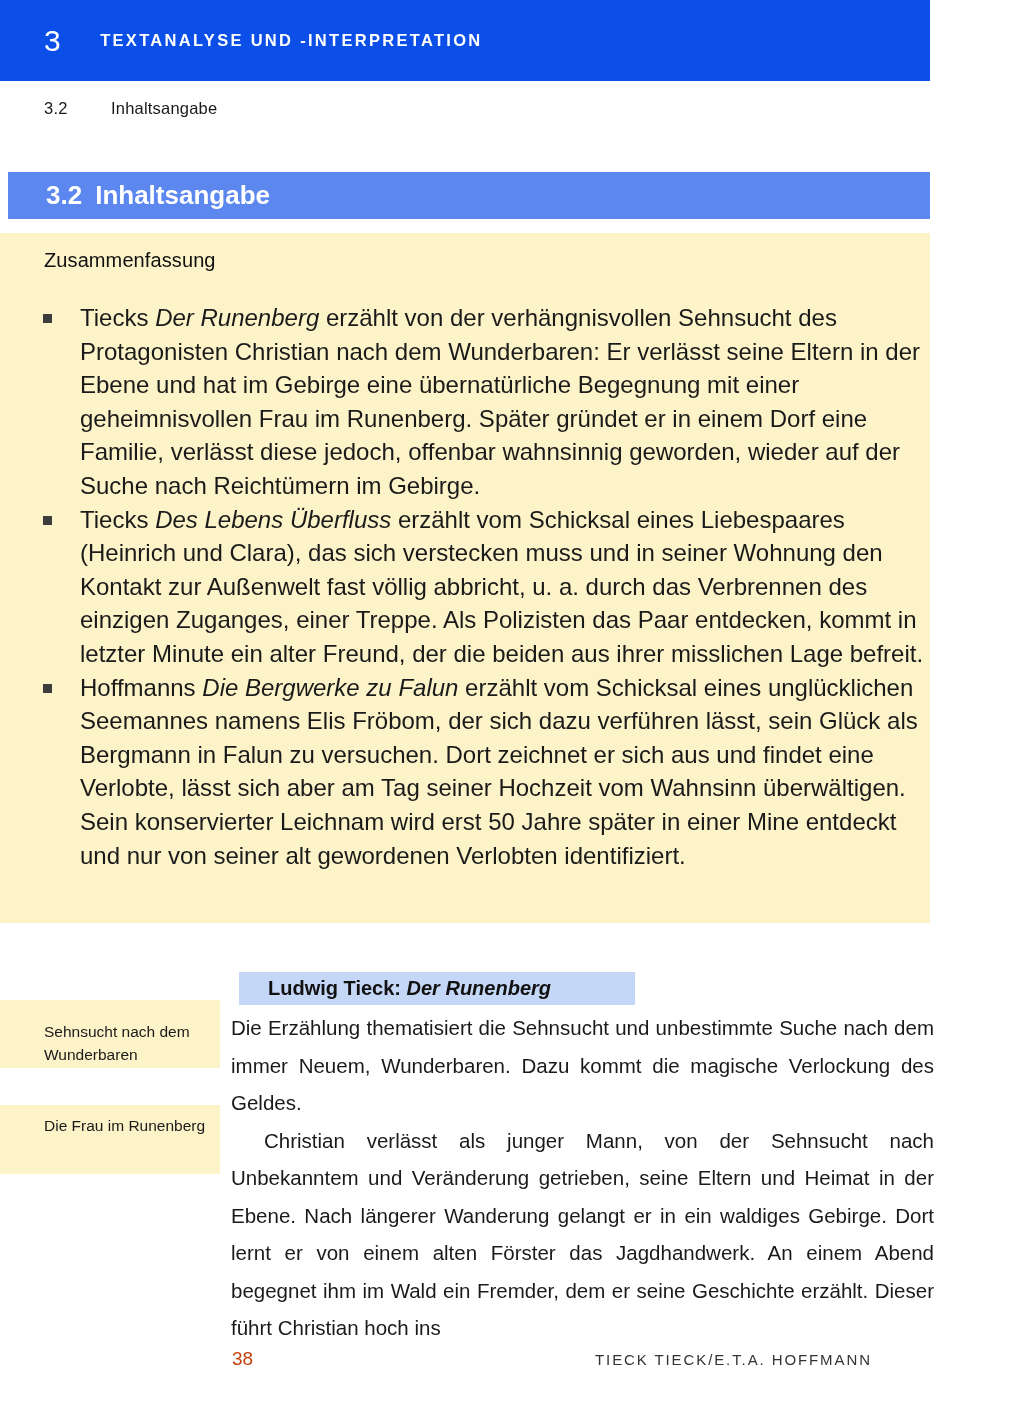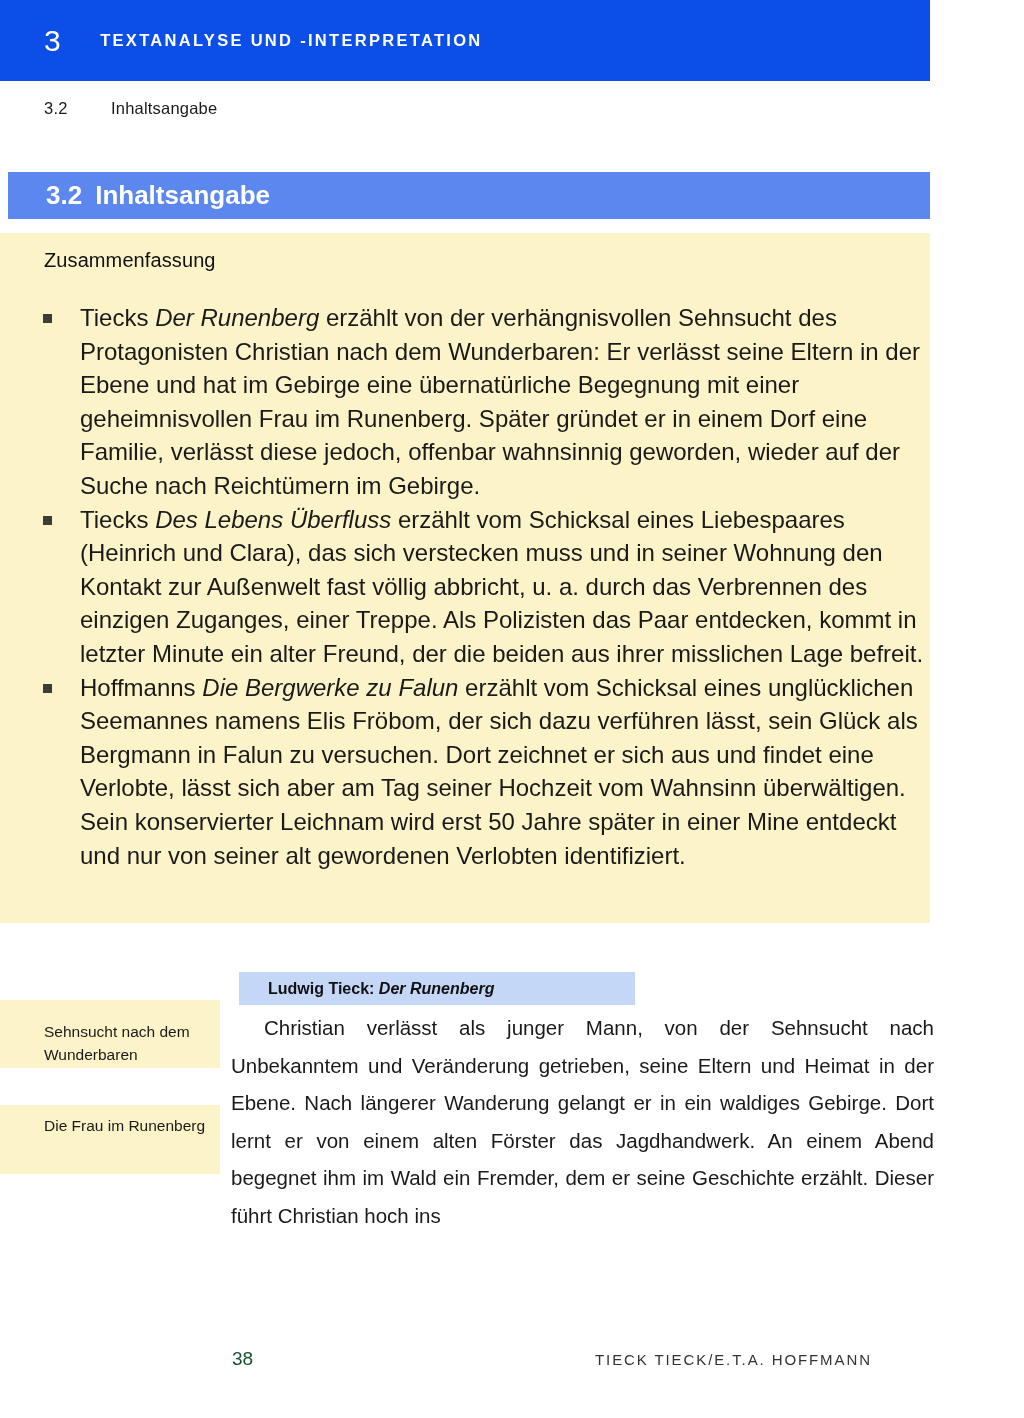--- a/index.html
+++ b/index.html
@@ -130,21 +130,21 @@
     position: absolute;
     left: 239px;
     top: 972px;
     width: 396px;
     height: 33px;
     background: #c5d7f7;
     display: flex;
     align-items: center;
   }
   .work-chip-text {
-    font-size: 16px;
+    font-size: 20px;
     font-weight: 700;
     color: #111111;
     margin-left: 29px;
     white-space: nowrap;
   }
   .work-chip-text em { font-style: italic; }
 
   
   .margin-note {
     position: absolute;
@@ -182,21 +182,21 @@
     left: 0;
     top: 1340px;
     width: 1024px;
     height: 40px;
   }
   .footer-page {
     position: absolute;
     left: 232px;
     top: 8px;
     font-size: 19px;
-    color: #14532d;
+    color: #c2410c;
   }
   .footer-running {
     position: absolute;
     left: 595px;
     top: 11px;
     font-size: 15px;
     letter-spacing: 1.9px;
     color: #333333;
     white-space: nowrap;
   }
@@ -242,19 +242,20 @@
 </div>
 
 <div class="margin-note" id="margin-note-1">
   <span>Sehnsucht nach dem Wunderbaren</span>
 </div>
 <div class="margin-note" id="margin-note-2">
   <span>Die Frau im Runenberg</span>
 </div>
 
 <div class="body-column">
+  <p>Die Erzählung thematisiert die Sehnsucht und unbestimmte Suche nach dem immer Neuem, Wunderbaren. Dazu kommt die magische Verlockung des Geldes.</p>
   <p class="indent">Christian verlässt als junger Mann, von der Sehnsucht nach Unbekanntem und Veränderung getrieben, seine Eltern und Heimat in der Ebene. Nach längerer Wanderung gelangt er in ein waldiges Gebirge. Dort lernt er von einem alten Förster das Jagdhandwerk. An einem Abend begegnet ihm im Wald ein Fremder, dem er seine Geschichte erzählt. Dieser führt Christian hoch ins</p>
 </div>
 
 <div class="footer">
   <span class="footer-page">38</span>
   <span class="footer-running">TIECK TIECK/E.T.A. HOFFMANN</span>
 </div>
 
 </body></html>

